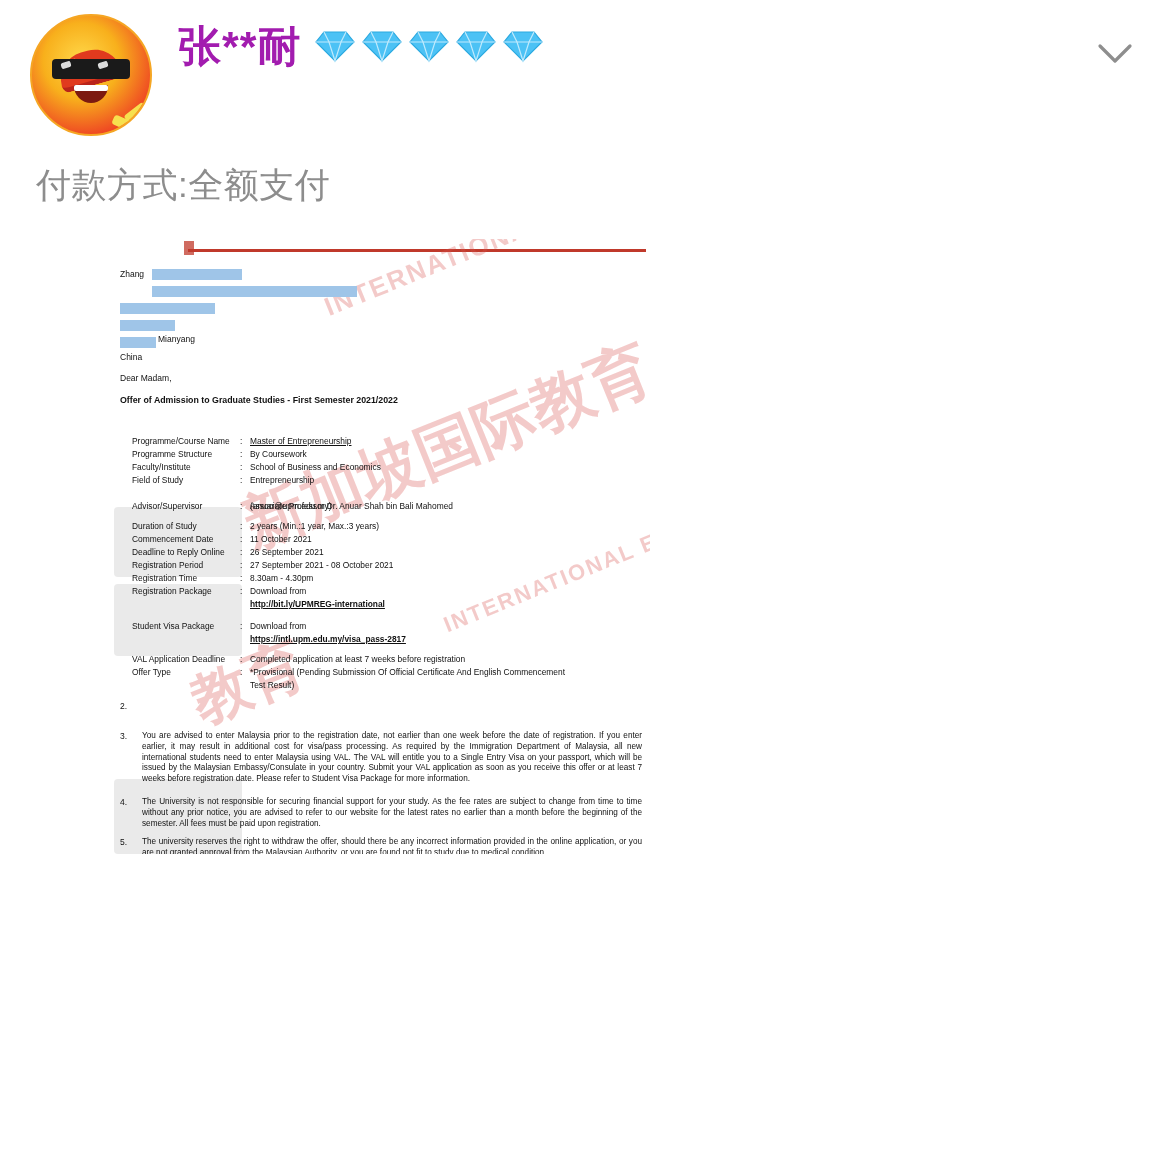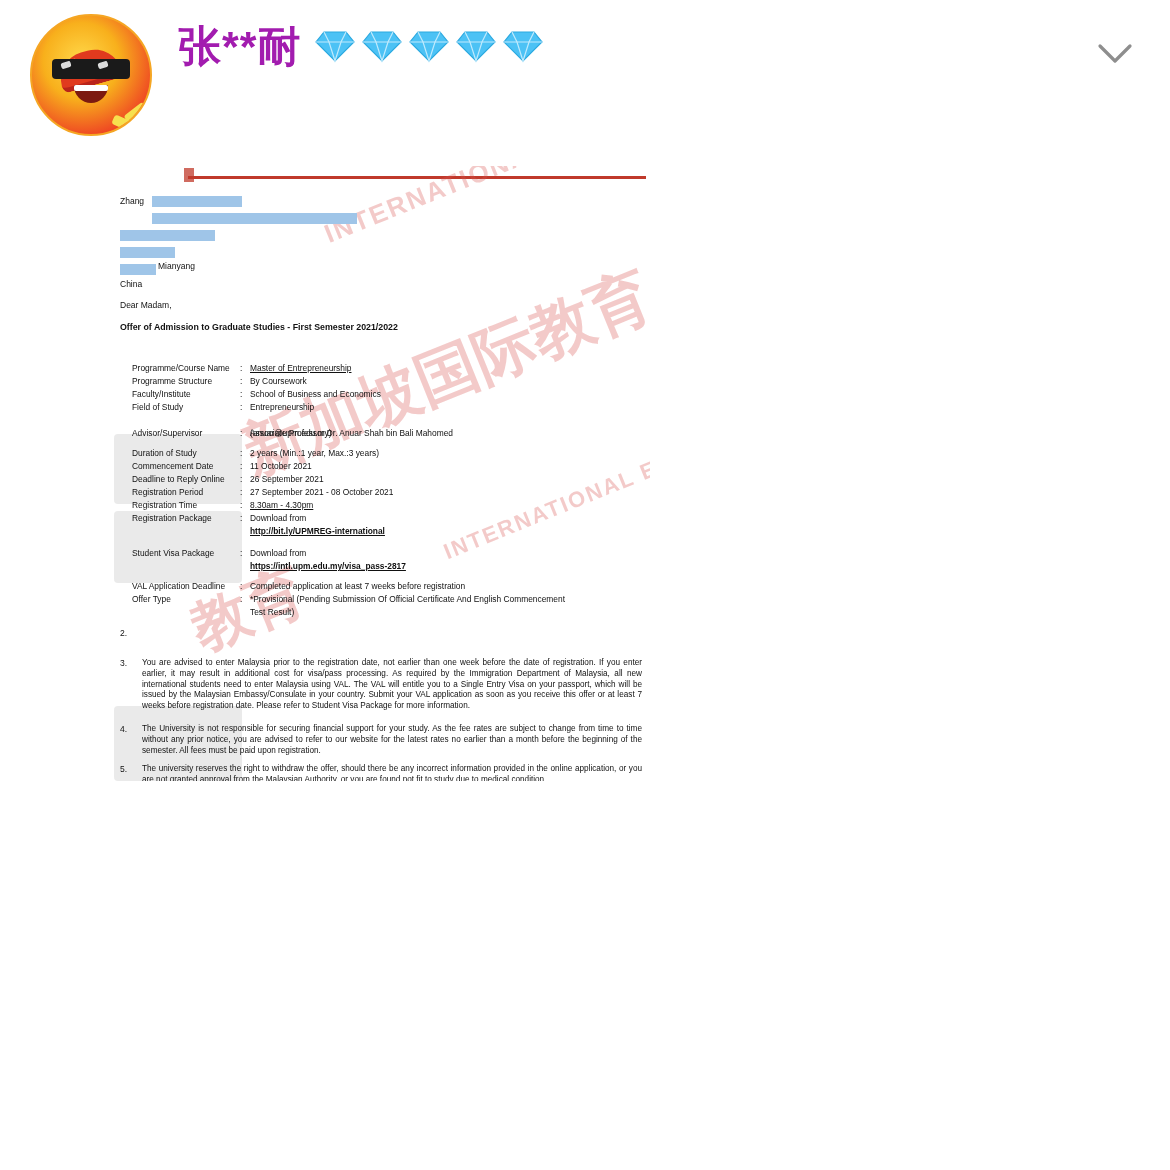--- a/index.html
+++ b/index.html
@@ -356,20 +356,21 @@
       </div>
     </div>
 
     <div class="chevron">
       <svg viewBox="0 0 50 50" width="50" height="50">
           <path d="M10 18 L25 33 L40 18" fill="none" stroke="#8e8e8e" stroke-width="3.2" stroke-linecap="round" stroke-linejoin="round"></path>
         </svg>
     </div>
   </div>
 
+  <div class="pay-method">付款方式:全额支付</div>
 
 
   <div class="attachment-wrap">
     <div class="doc">
 
       <div class="redlet"></div>
       <div class="topline"></div>
 
       <div class="watermark">
         <div class="wm-text wm1">新加坡国际教育</div>
@@ -419,21 +420,21 @@
       </div>
       <div class="kv" style="left:22px; top:294px;">
         <span class="k">Commencement Date</span><span class="c">:</span><span>11 October 2021</span>
       </div>
       <div class="kv" style="left:22px; top:307px;">
         <span class="k">Deadline to Reply Online</span><span class="c">:</span><span>26 September 2021</span>
       </div>
       <div class="kv" style="left:22px; top:320px;">
         <span class="k">Registration Period</span><span class="c">:</span><span>27 September 2021 - 08 October 2021</span>
       </div>
-      <div class="kv" style="left:22px; top:333px;text-decoration:underline;">
+      <div class="kv" style="left:22px; top:333px;">
         <span class="k">Registration Time</span><span class="c">:</span><span>8.30am - 4.30pm</span>
       </div>
       <div class="kv" style="left:22px; top:346px;">
         <span class="k">Registration Package</span><span class="c">:</span><span>Download from</span>
       </div>
       <div class="kv b u" style="left:140px; top:359px;">http://bit.ly/UPMREG-international</div>
 
       <div class="kv" style="left:22px; top:381px;">
         <span class="k">Student Visa Package</span><span class="c">:</span><span>Download from</span>
       </div>

